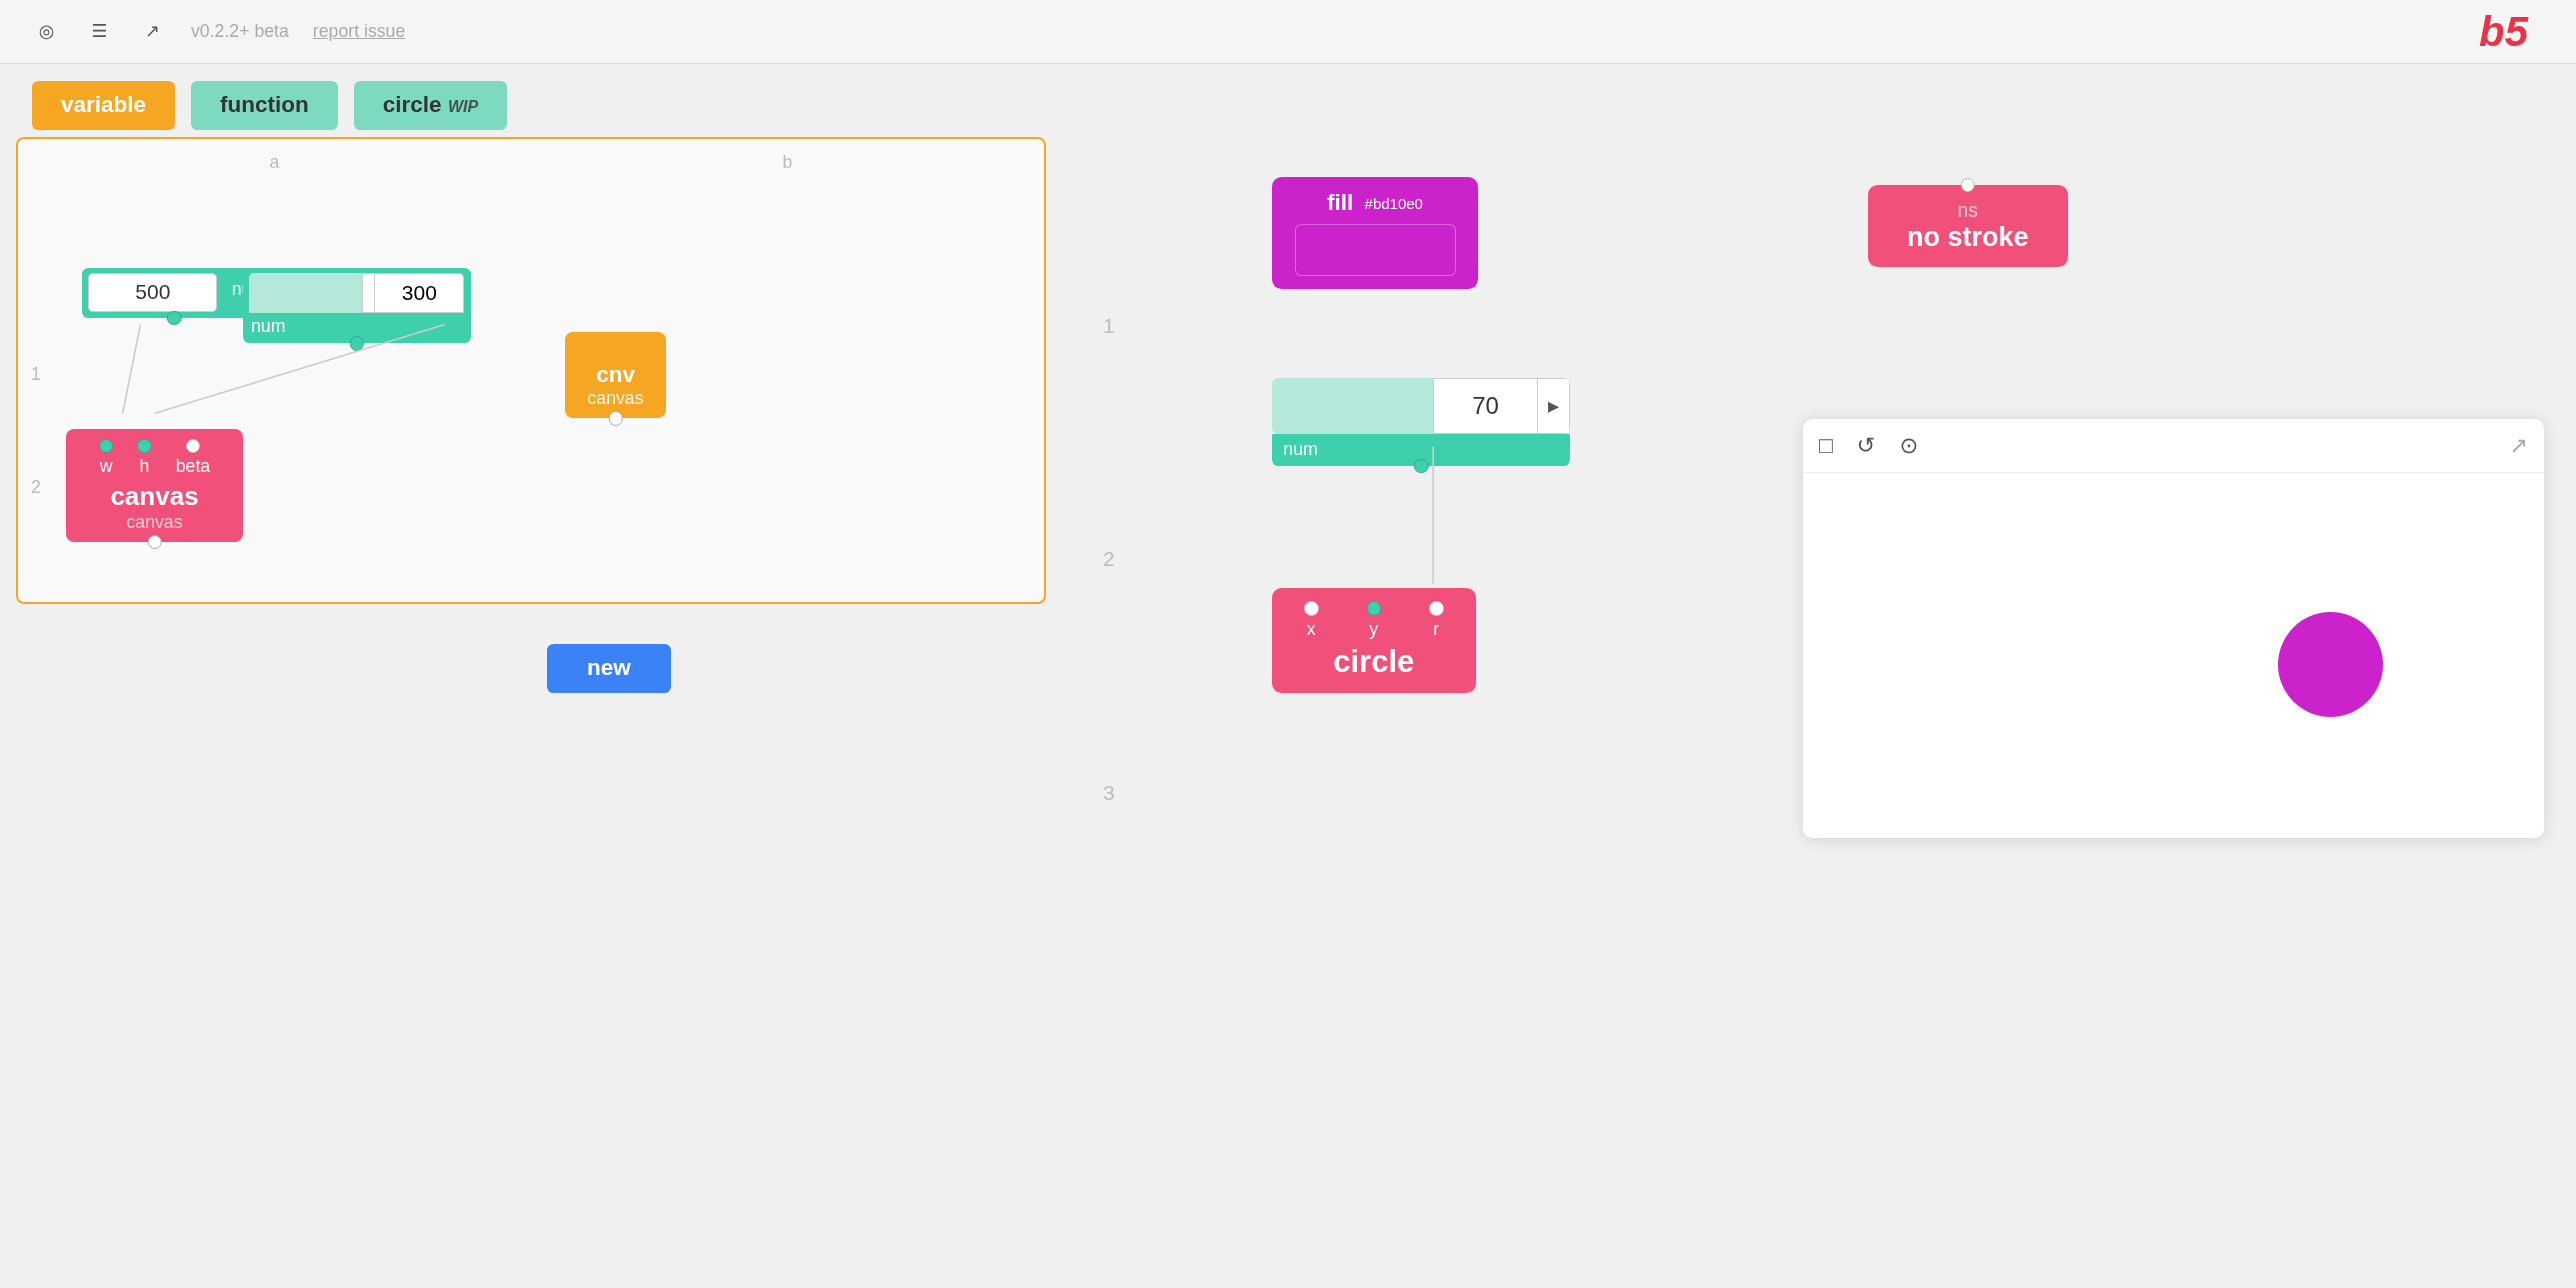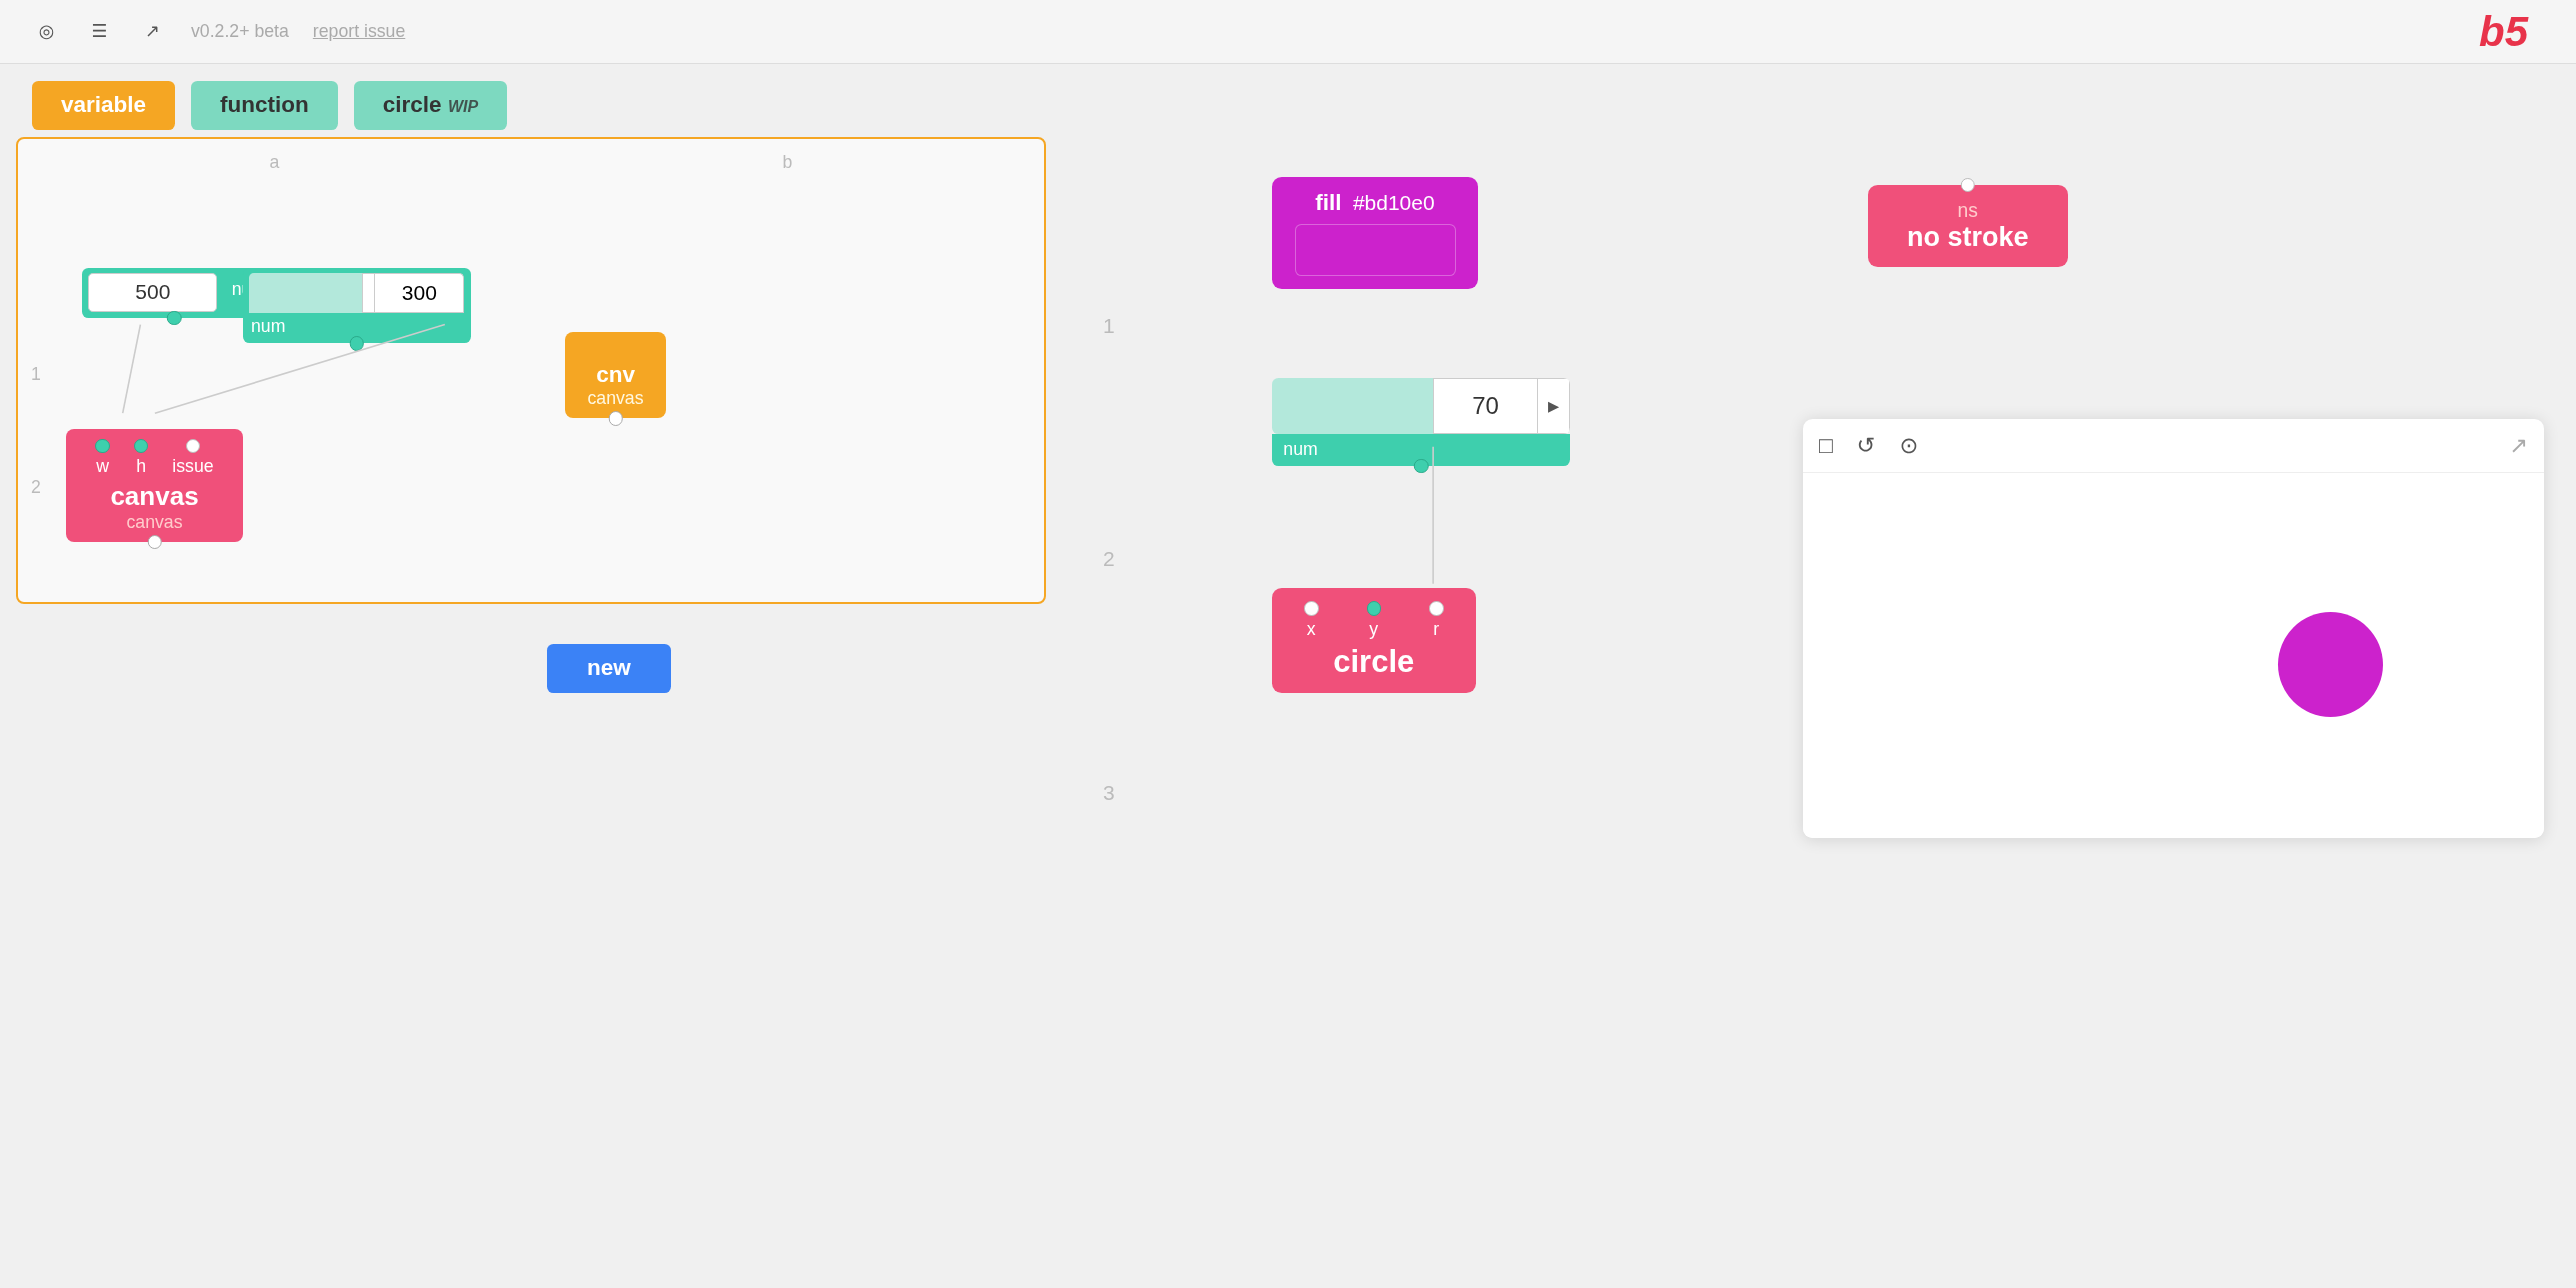--- a/index.html
+++ b/index.html
@@ -339,21 +339,21 @@
       <div style="display:flex;flex-direction:column;align-items:center;gap:1.6px;">
         <div class="node-connector connector-teal" style="position:static;display:inline-block;margin-bottom:1.6px;"></div>
         <span class="node-canvas-port-label">w</span>
       </div>
       <div style="display:flex;flex-direction:column;align-items:center;gap:1.6px;">
         <div class="node-connector connector-teal" style="position:static;display:inline-block;margin-bottom:1.6px;"></div>
         <span class="node-canvas-port-label">h</span>
       </div>
       <div style="display:flex;flex-direction:column;align-items:center;gap:1.6px;">
         <div class="node-connector connector-white" style="position:static;display:inline-block;margin-bottom:1.6px;"></div>
-        <span class="node-canvas-port-label">issue</span>
+        <span class="node-canvas-port-label">beta</span>
       </div>
     </div>
     <span class="node-canvas-title">canvas</span>
     <span class="node-canvas-subtitle">canvas</span>
     <div class="node-connector connector-bottom connector-outline"></div>
   </div>
 
   <div class="node-cnv" style="top:193px; left:547px;">
     <span class="node-cnv-title">cnv</span>
     <span class="node-cnv-sub">canvas</span>
@@ -372,21 +372,21 @@
 
   <div style="position:absolute;top:45px;left:386px;font-size:21px;color:#bbb;">a</div>
   <div style="position:absolute;top:45px;left:982px;font-size:21px;color:#bbb;">b</div>
   <div style="position:absolute;top:314px;left:24px;font-size:21px;color:#bbb;">1</div>
   <div style="position:absolute;top:547px;left:24px;font-size:21px;color:#bbb;">2</div>
   <div style="position:absolute;top:781px;left:24px;font-size:21px;color:#bbb;">3</div>
 
   <div style="position:absolute;top:177px;left:193px;background:#cc22cc;border-radius:9.7px;padding:13px 22.5px;display:flex;flex-direction:column;align-items:center;">
     <div style="display:flex;align-items:center;gap:11.3px;">
       <span style="font-size:22.5px;font-weight:bold;color:white;">fill</span>
-      <span style="font-size:21px;color:white;">#bd10e0</span>
+      <span style="font-size:15px;color:white;">#bd10e0</span>
     </div>
     <div style="width:161px;height:52px;background:#cc22cc;border-radius:6.4px;margin-top:8px;border:1.6px solid rgba(255,255,255,0.3);"></div>
   </div>
 
   <div style="position:absolute;top:185px;left:789px;background:#f0507a;border-radius:9.7px;padding:14.5px 39px;display:flex;flex-direction:column;align-items:center;">
     <div style="position:absolute;top:-7.2px;left:50%;transform:translateX(-50%);width:14.5px;height:14.5px;border-radius:50%;background:white;border:1.6px solid #bbb;"></div>
     <span style="font-size:19.3px;color:#fcc;">ns</span>
     <span style="font-size:27px;font-weight:bold;color:white;">no stroke</span>
   </div>
 

